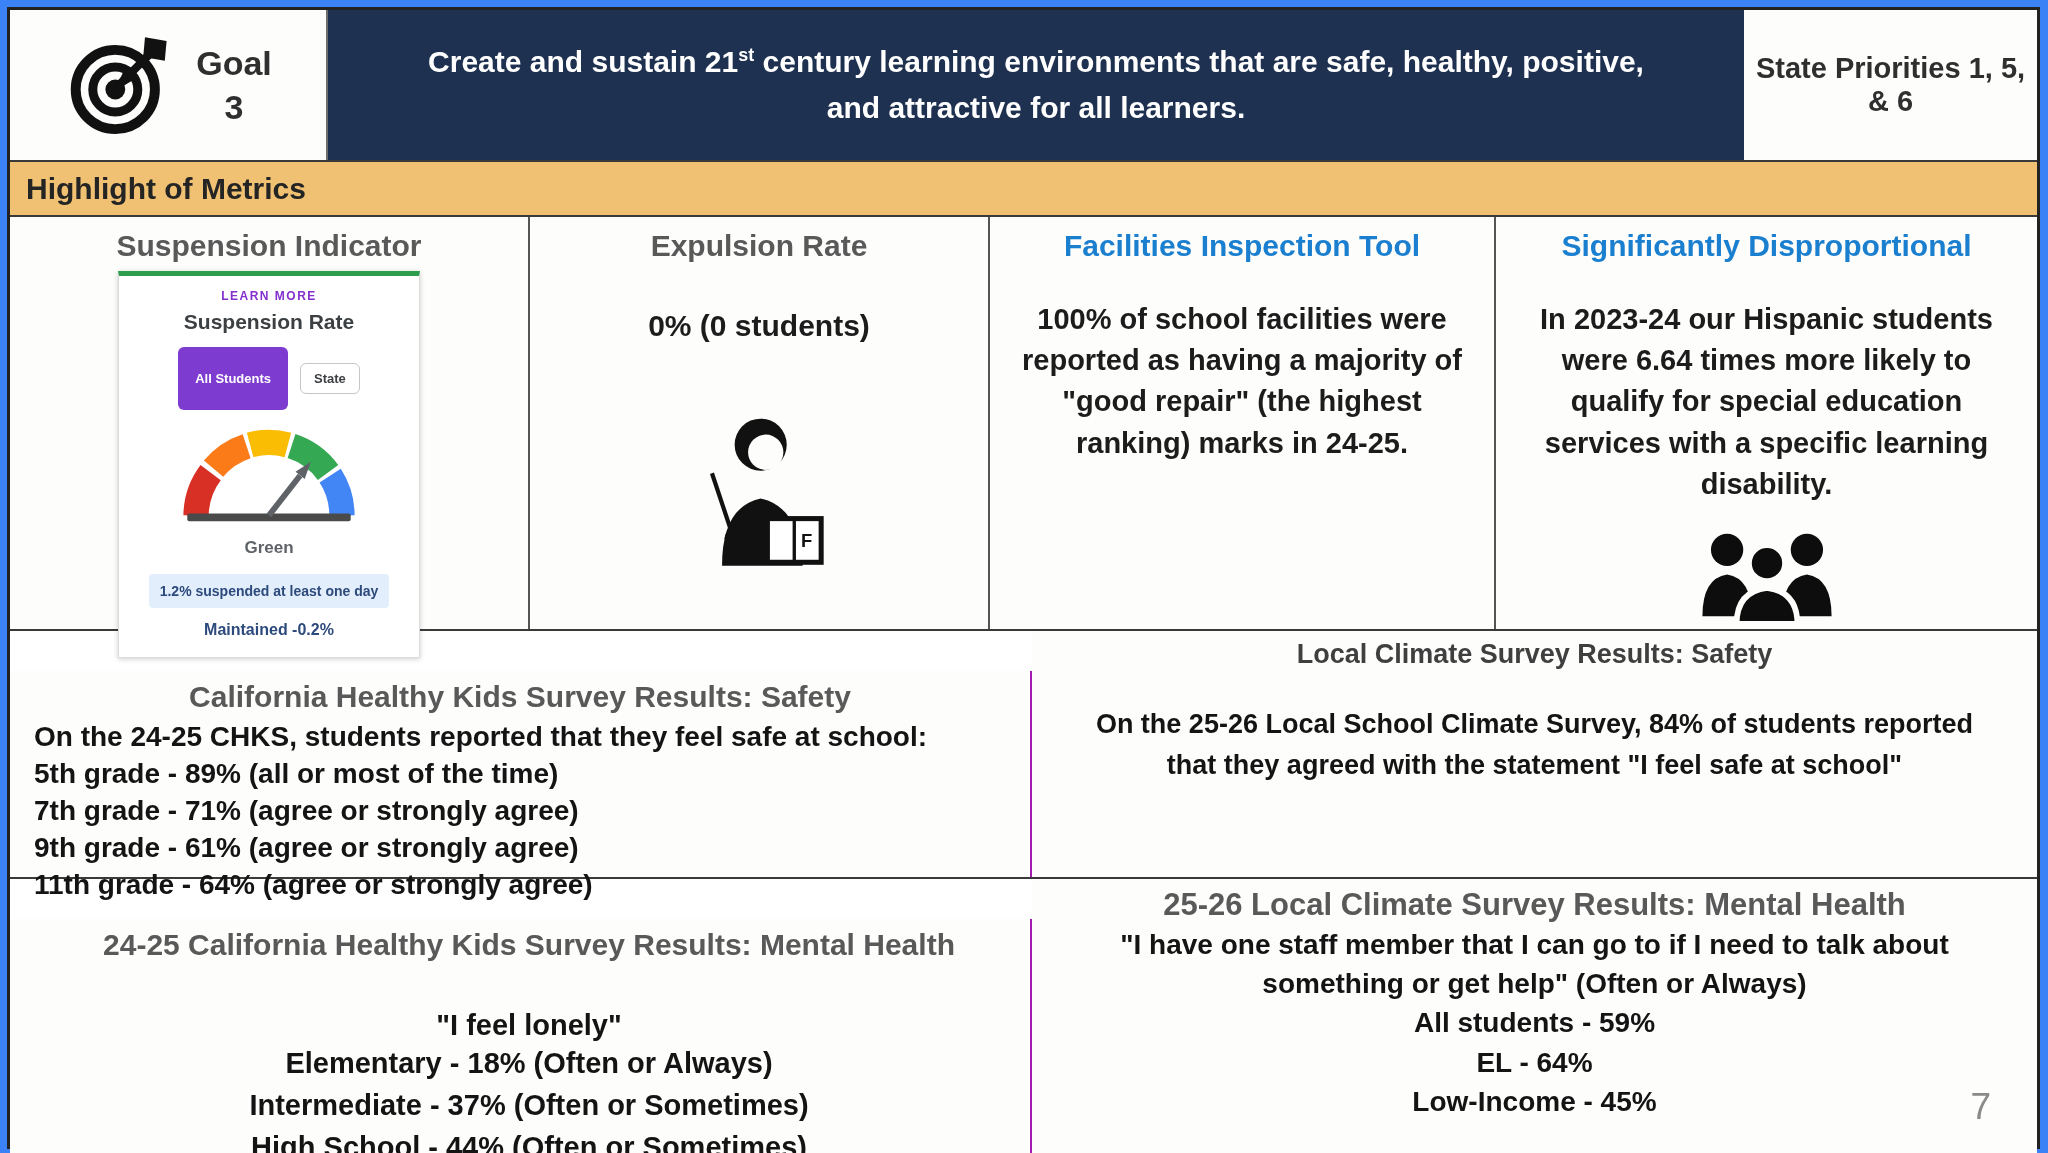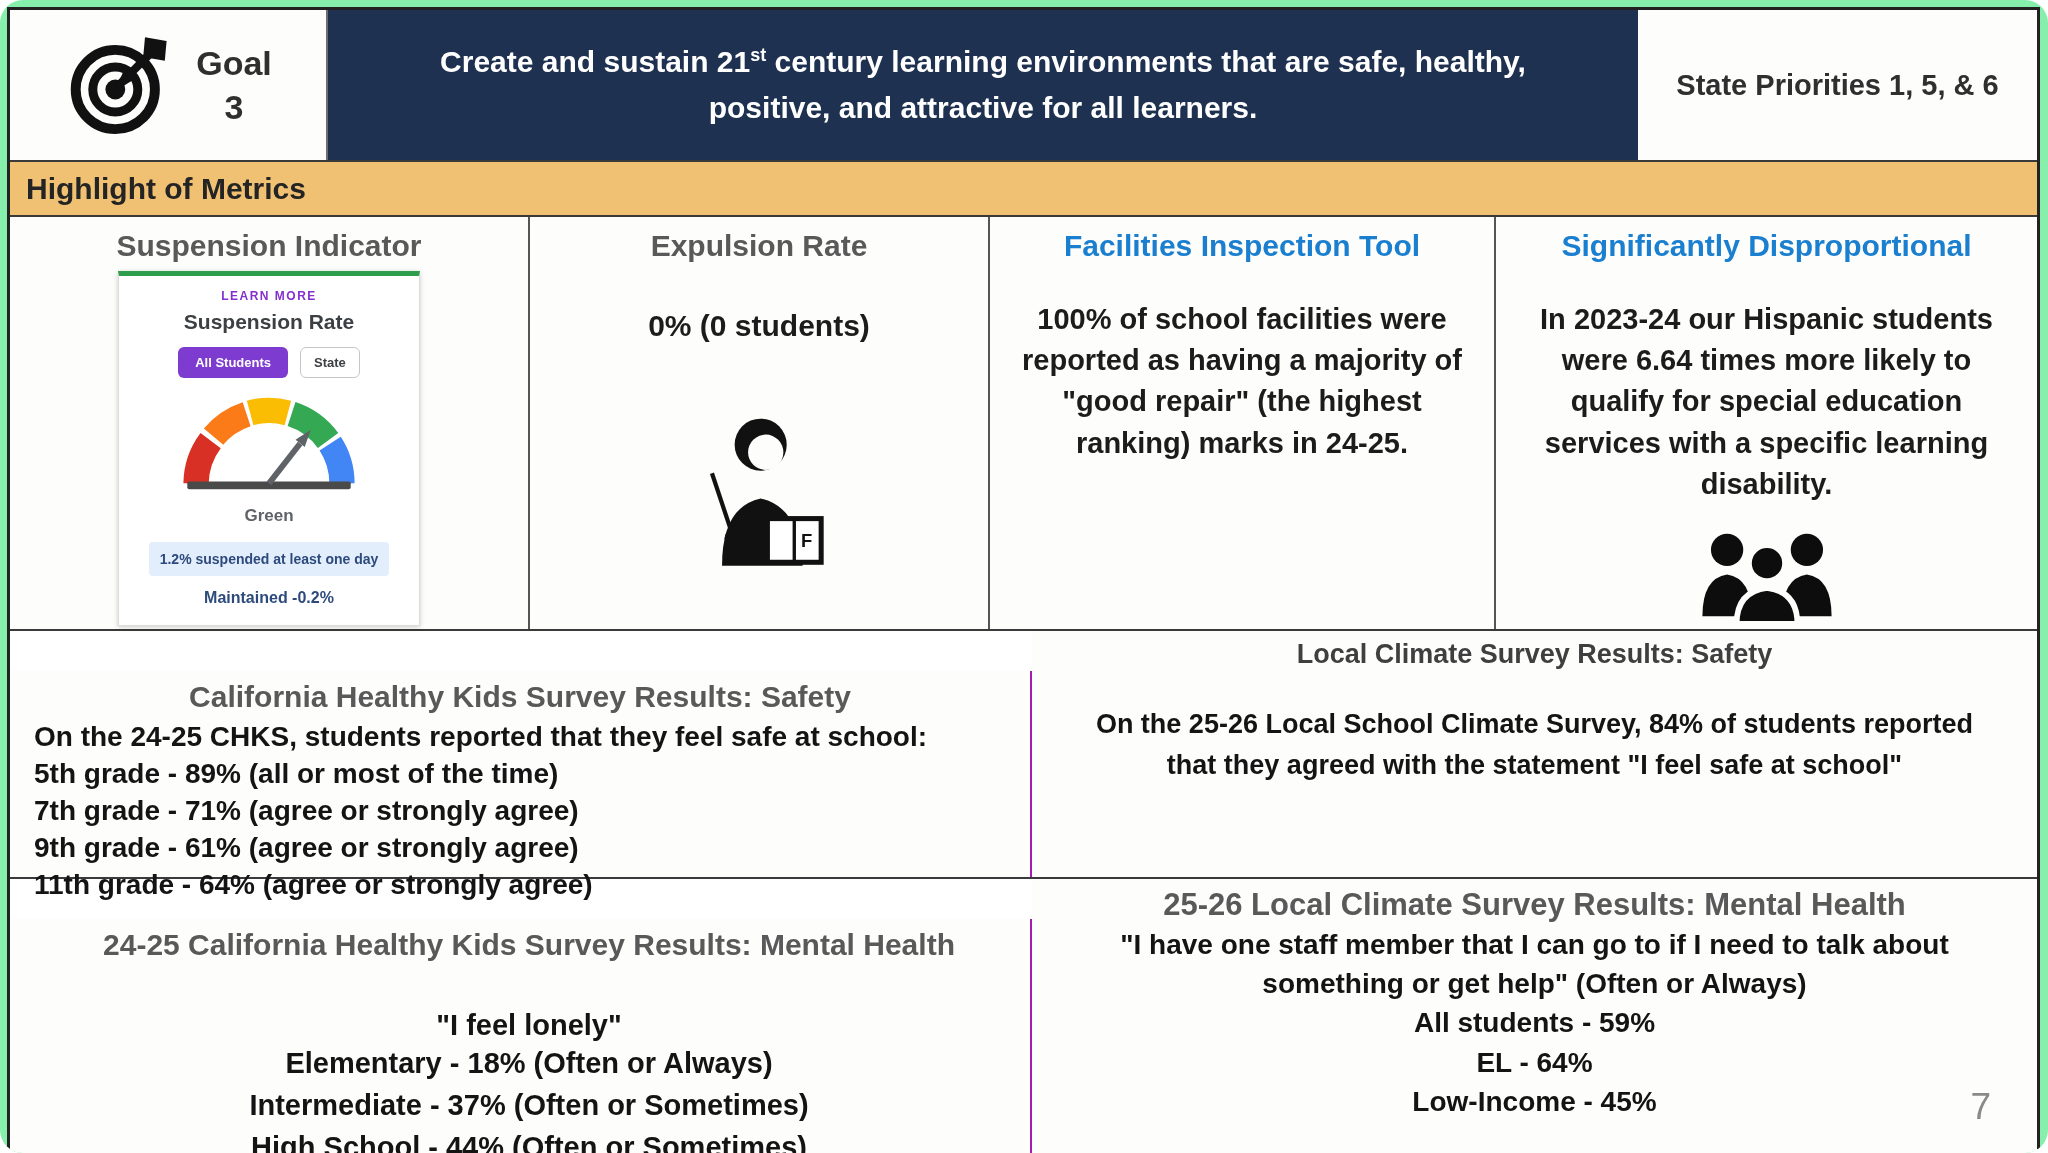--- a/index.html
+++ b/index.html
@@ -1,42 +1,41 @@
 <!DOCTYPE html>
 <html><head>
 <meta charset="utf-8">
 <style>
   * { box-sizing: border-box; margin: 0; padding: 0; }
   html,body { background:#ffffff; }
   .page {
     position: relative;
     width: 2048px; height: 1153px;
-    background: #86efac;
+    background: #3b82f6;
     font-family: "Liberation Sans", sans-serif;
     font-weight: 700;
     color: #1f1f1f;
     overflow: hidden;
-    border-radius: 23px;
   }
   .frame {
     position: absolute; left: 7px; top: 7px; right: 8px; bottom: 4px;
     border: 3px solid #222222;
     display: flex; flex-direction: column;
     background: #fff;
   }
   
   .header-row { height: 152px; display: flex; border-bottom: 2px solid #3a3a3a; flex: none; }
   .goal-cell {
     width: 318px; background: #fdfdfc;
     border-right: 2px solid #6e6e6e;
     display: flex; align-items: center; justify-content: center; gap: 24px;
   }
   .goal-text { font-size: 34px; color: #2f2f2f; text-align: center; line-height: 1.3; }
   .banner {
-    width: 1310px; background: #1f3150; color: #ffffff;
+    width: 1416px; background: #1f3150; color: #ffffff;
     display: flex; align-items: center; justify-content: center;
   }
   .banner-text { font-size: 30px; text-align: center; line-height: 1.55; padding: 0 78px; }
   .banner-text sup { font-size: 18px; }
   .priorities-cell {
     flex: 1; display: flex; align-items: center; justify-content: center;
     font-size: 29px; color: #2f2f2f; background: #fdfdfc; text-align: center;
   }
   
   .bar-row {
@@ -61,21 +60,21 @@
   .dash-card {
     width: 302px; margin-top: 8px; background: #ffffff;
     border: 1px solid #dcdcdc; border-top: 5px solid #2f9e4c;
     box-shadow: 0 1px 5px rgba(0,0,0,.2);
     padding: 13px 10px 18px;
     display: flex; flex-direction: column; align-items: center;
   }
   .card-link { font-size: 12px; color: #8430ce; letter-spacing: 1.5px; }
   .card-title { font-size: 21px; color: #3c4043; margin-top: 7px; }
   .pills { display: flex; gap: 12px; margin-top: 13px; align-items: center; }
-  .pill-purple { background: #7e3bd0; color: #fff; font-size: 13px; padding: 8px 17px; border-radius: 6px; }
+  .pill-purple { background: #7e3bd0; color: #fff; font-size: 13px; padding: 24px 17px; border-radius: 6px; }
   .pill-white { background: #fff; border: 1px solid #c6c6c6; color: #3c4043; font-size: 13px; padding: 7px 13px; border-radius: 6px; }
   .gauge-wrap { margin-top: 8px; }
   .status-label { font-size: 17px; color: #5f6368; margin-top: 4px; }
   .detail-box { background: #e3eefc; color: #2c4a7c; font-size: 14px; padding: 9px 11px; border-radius: 4px; margin-top: 16px; white-space: nowrap; }
   .change-label { font-size: 16px; color: #2c4a7c; margin-top: 13px; }
   
   .safety-row { height: 248px; flex: none; display: flex; border-bottom: 2px solid #3a3a3a; }
   .scell { padding: 8px 14px; background:#fdfdfc; }
   .cell-left { width: 1022px; border-right: 2px solid #a21caf; margin-top: 40px; }
   .cell-right { flex: 1; position: relative; }

